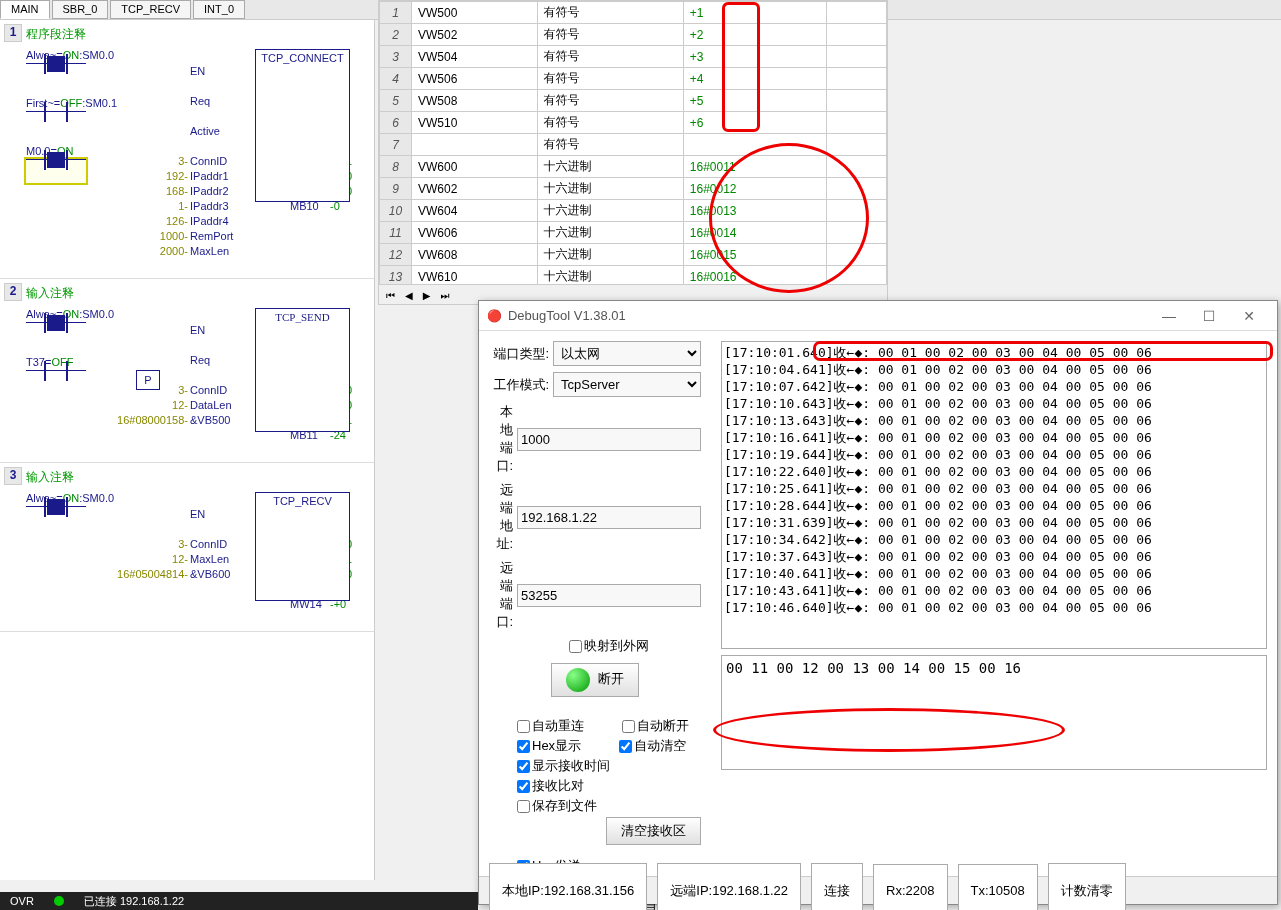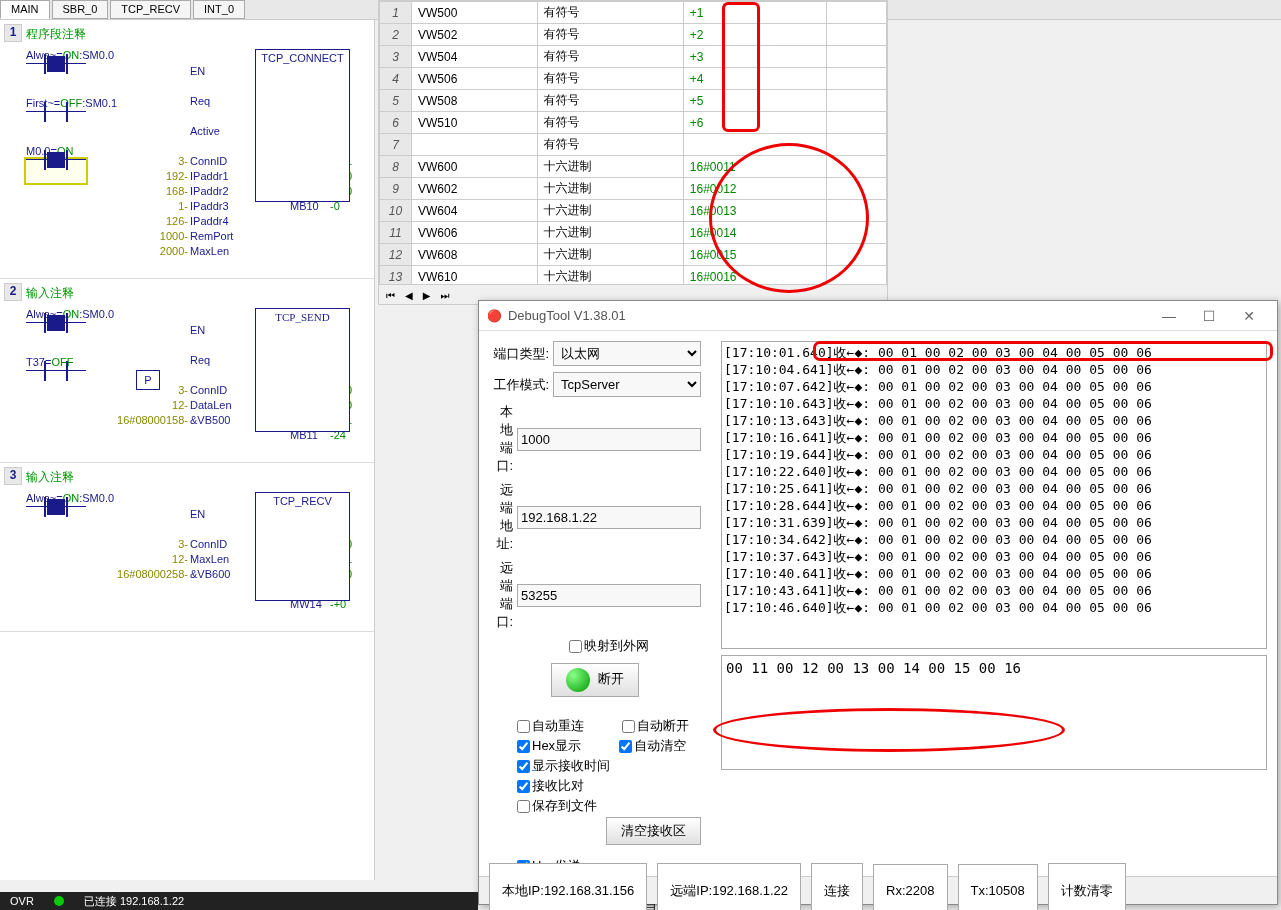--- a/index.html
+++ b/index.html
@@ -285,21 +285,21 @@
               <span class="mem">M5.0</span>
               <span class="rval">-2#0</span>
             </div>
             <div class="fb-line">
               <span class="lval">12-</span>
               <span class="port" style="width:55px">MaxLen</span>
               <span class="mem">M5.1</span>
               <span class="rval">-2#1</span>
             </div>
             <div class="fb-line">
-              <span class="lval">16#08000258-</span>
+              <span class="lval">16#05004814-</span>
               <span class="port" style="width:55px">&amp;VB600</span>
               <span class="mem">M5.2</span>
               <span class="rval">-2#0</span>
             </div>
             <div class="fb-line">
               <span class="lval"></span>
               <span class="port" style="width:55px"></span>
               <span class="mem">MB12</span>
               <span class="rval">-0</span>
             </div>

